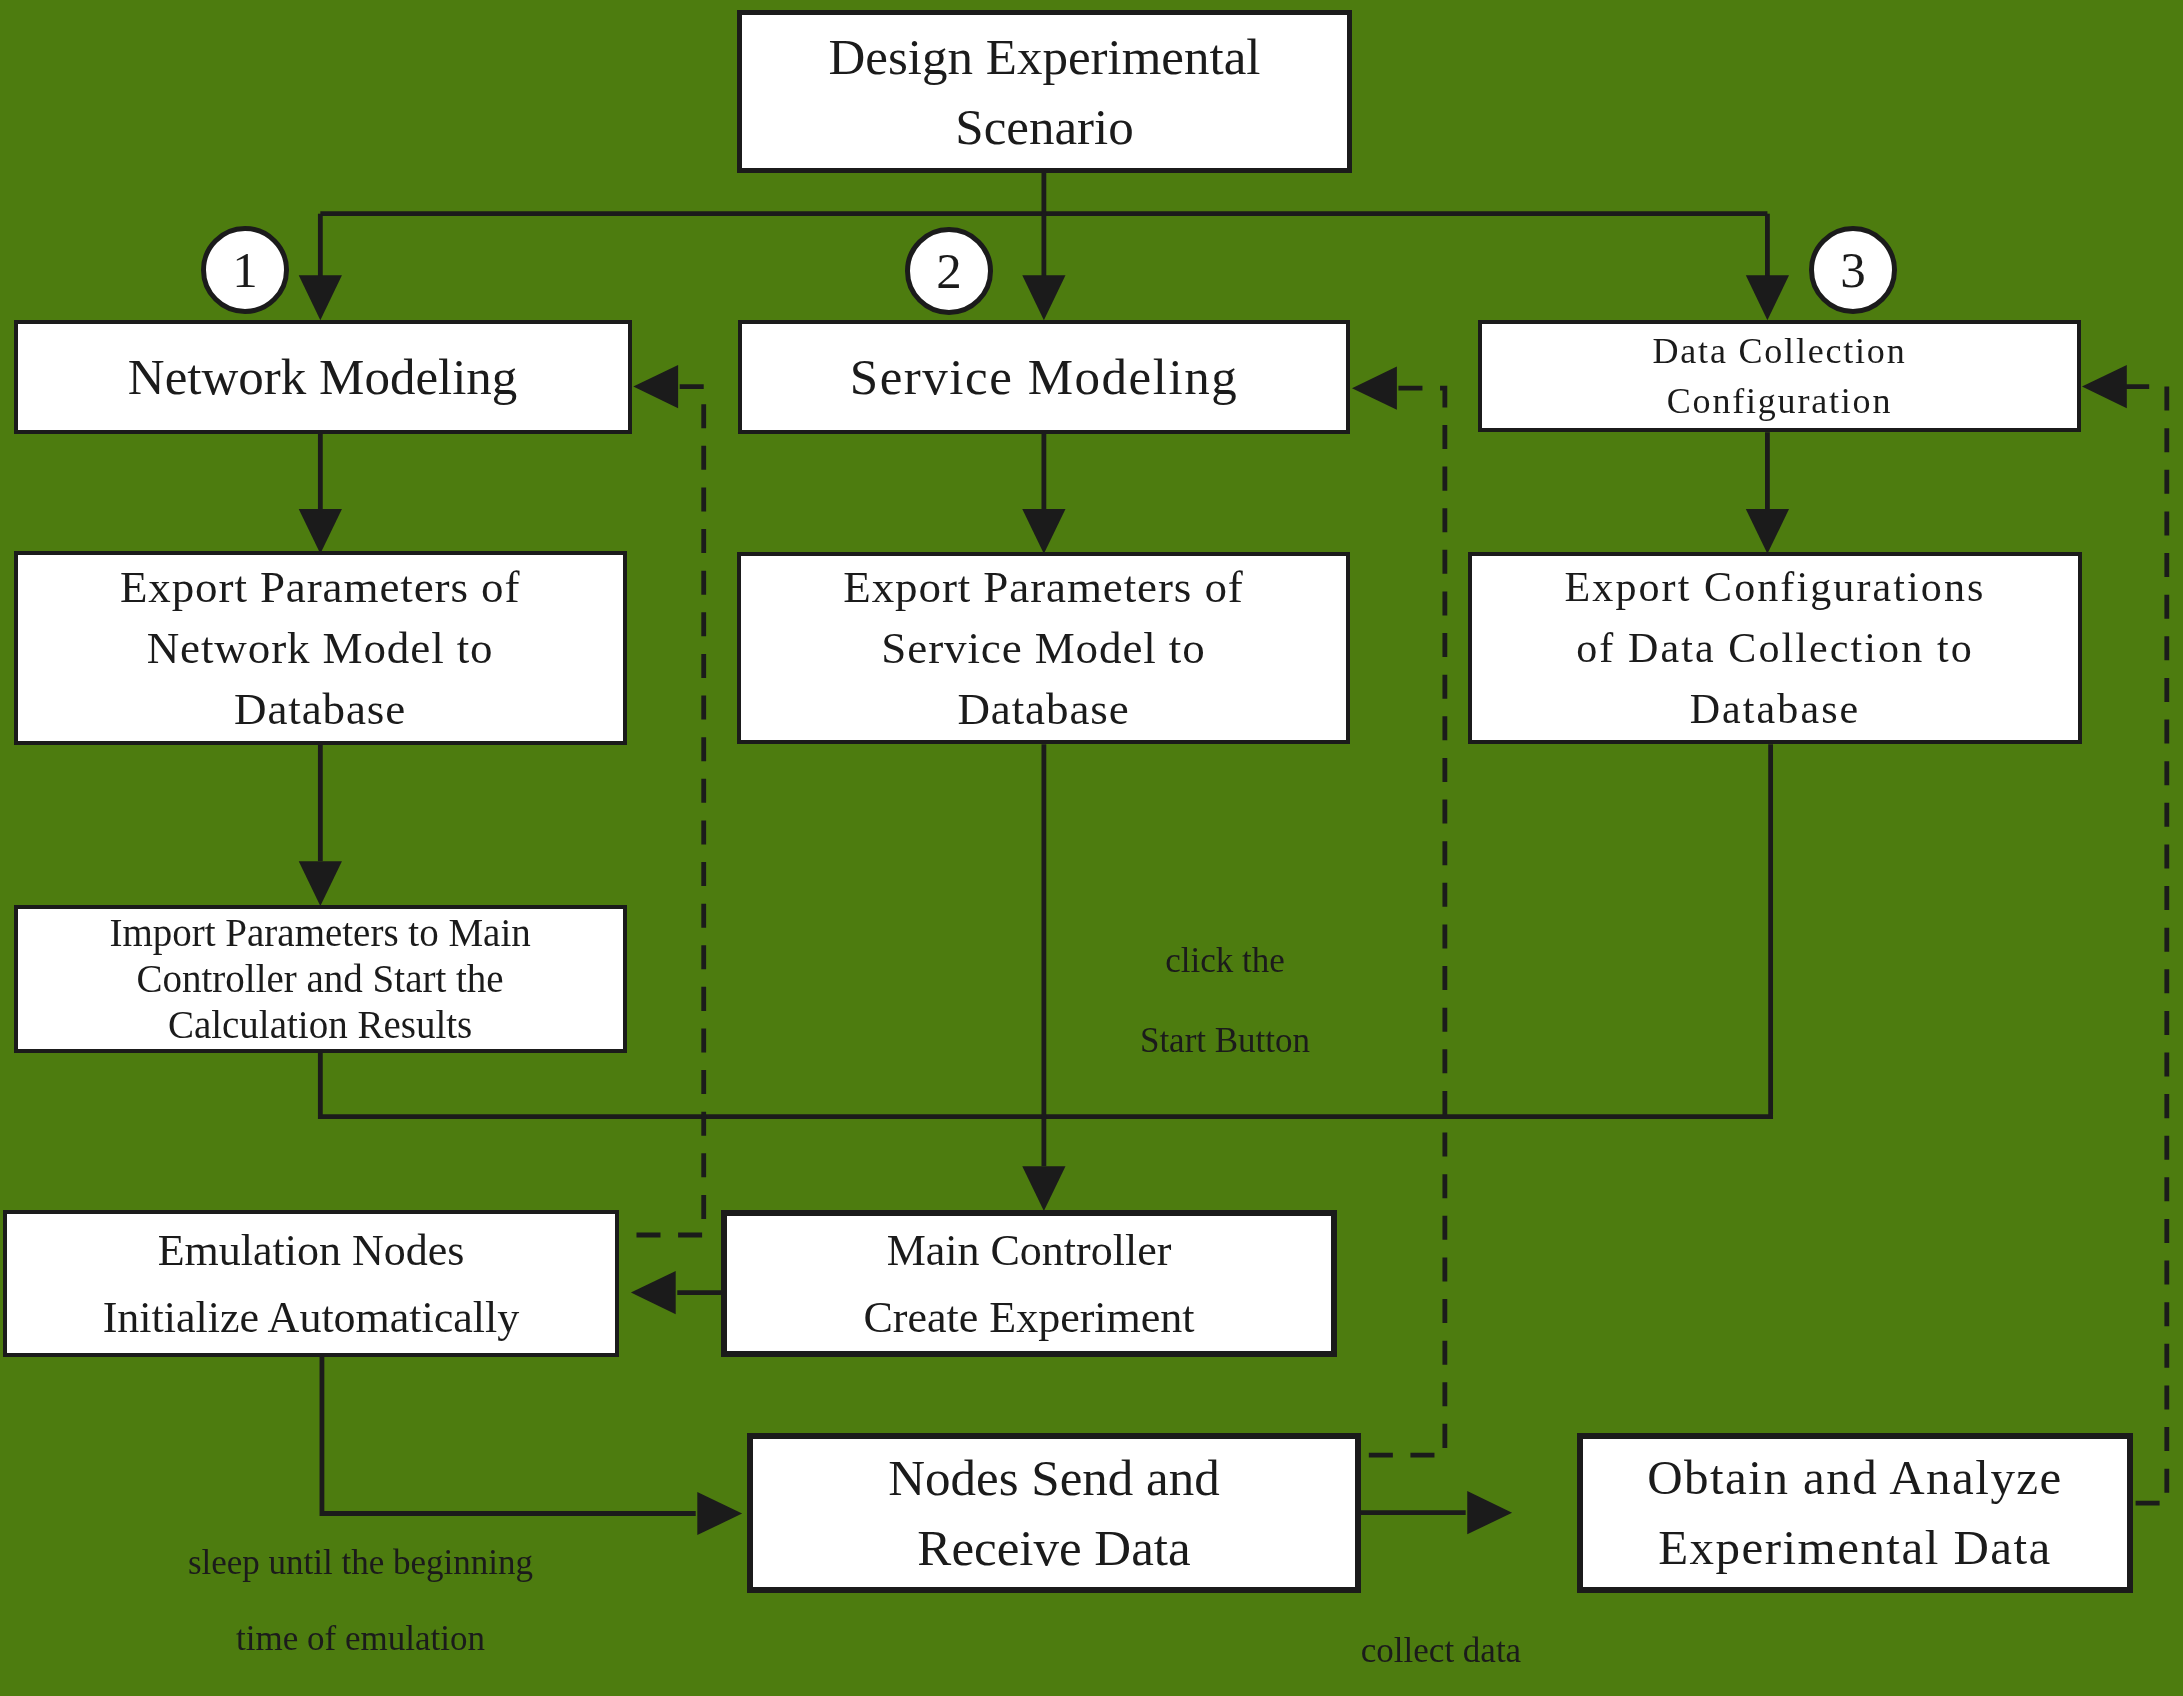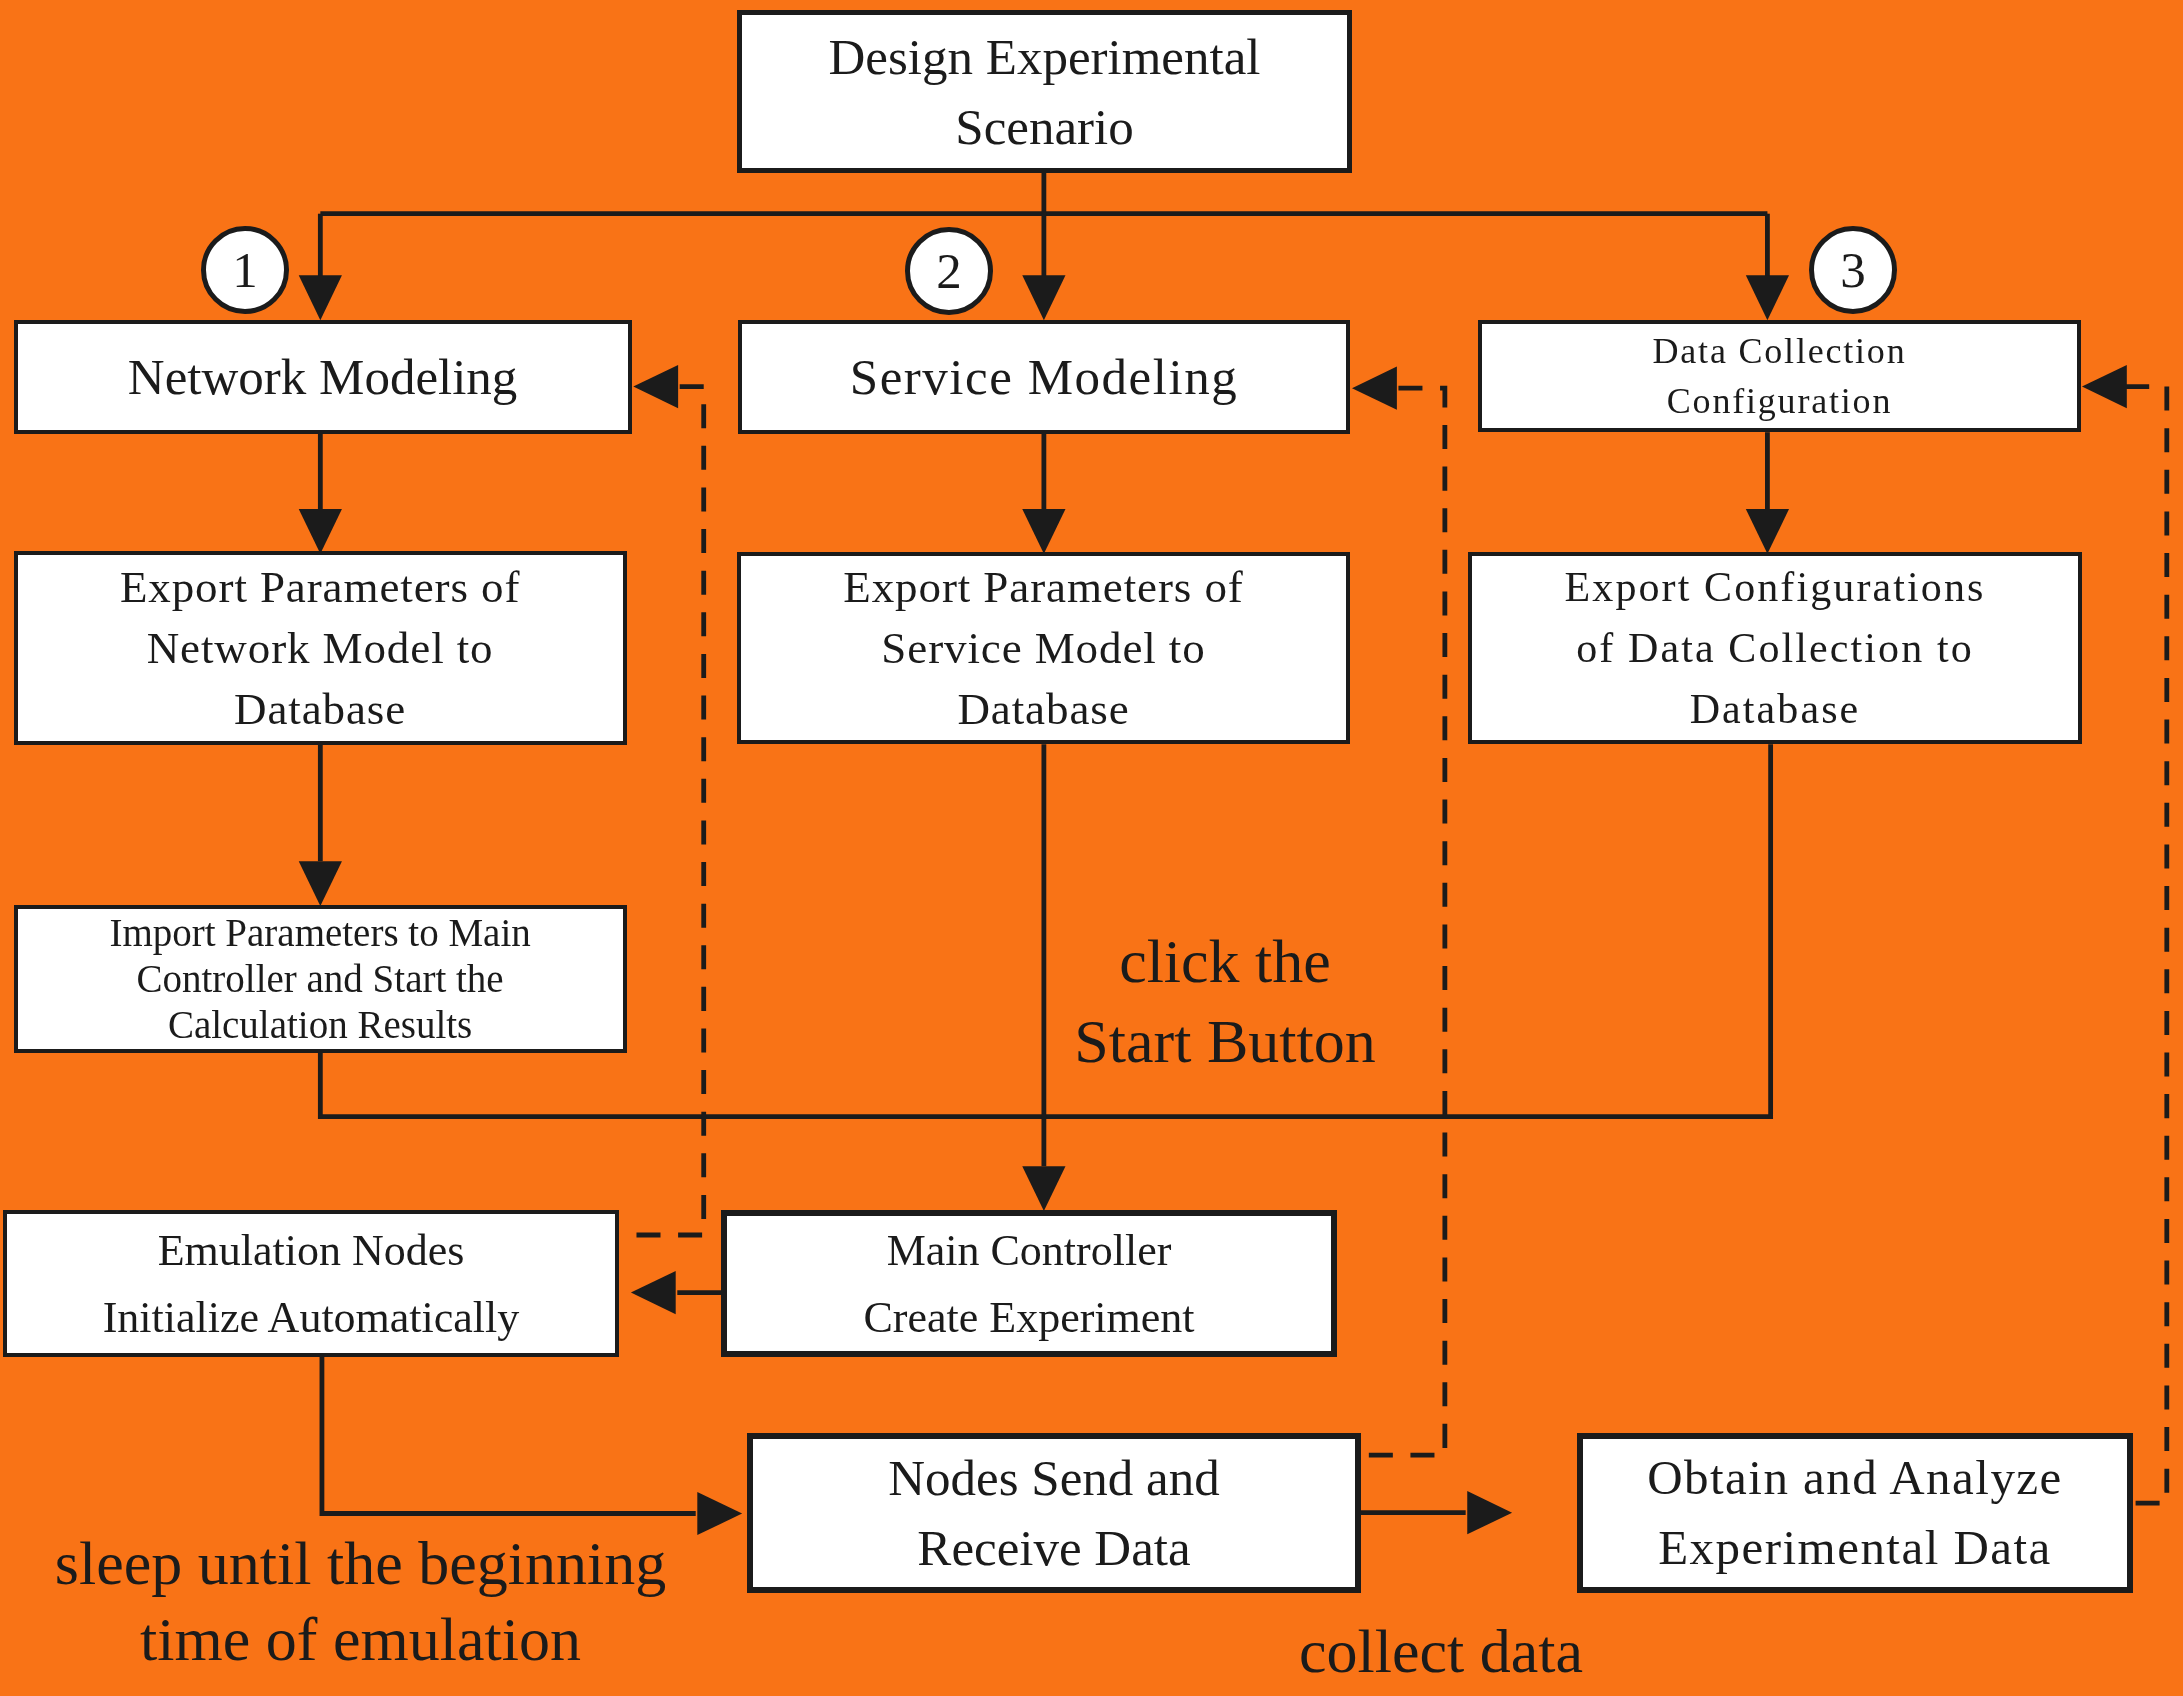--- a/index.html
+++ b/index.html
@@ -1,16 +1,16 @@
 <!DOCTYPE html>
 <html style="font-size:13px"><head>
 <meta charset="utf-8">
 <style>
   html,body{margin:0;padding:0;background:#ffffff;}
-  #canvas{position:relative;width:2183px;height:1696px;background:#f97316;overflow:hidden;
+  #canvas{position:relative;width:2183px;height:1696px;background:#4d7c0f;overflow:hidden;
           font-family:"Liberation Serif","DejaVu Serif",serif;color:#1b1b1b;}
   #connectors{position:absolute;left:0;top:0;width:2183px;height:1696px;}
   .box{position:absolute;box-sizing:border-box;border:4.8px solid #1b1b1b;background:#ffffff;
        display:flex;align-items:center;justify-content:center;text-align:center;
        white-space:pre-line;z-index:2;}
   .b-design{left:737px;top:10.4px;width:615px;height:163px;border-width:5.6px;font-size:51px;line-height:70px;}
   .b-network{left:13.6px;top:320px;width:618px;height:114px;font-size:51px;}
   .b-service{left:738px;top:320px;width:612px;height:114px;font-size:51px;letter-spacing:.03em;}
   .b-datacfg{left:1478px;top:320px;width:603px;height:112px;font-size:36px;line-height:50px;letter-spacing:.05em;}
   .b-exportnet{left:13.6px;top:551px;width:613px;height:194px;font-size:45px;line-height:61px;letter-spacing:.02em;}
@@ -20,21 +20,21 @@
   .b-main{left:721px;top:1210px;width:616px;height:147px;border-width:6.4px;font-size:44px;line-height:67px;}
   .b-emu{left:3px;top:1210px;width:616px;height:147px;font-size:44px;line-height:67px;}
   .b-nodes{left:741px;top:1433px;width:614px;height:160px;border-width:6.4px;font-size:51px;line-height:70px;margin-left:6px;}
   .b-obtain{left:1577px;top:1433px;width:556px;height:160px;border-width:6.4px;font-size:49px;line-height:70px;letter-spacing:.03em;}
   .badge{position:absolute;box-sizing:border-box;width:88px;height:88px;border:5.6px solid #1b1b1b;
          border-radius:50%;display:flex;align-items:center;justify-content:center;
          font-size:51px;background:#ffffff;z-index:2;}
   .badge-1{left:201px;top:226px;}
   .badge-2{left:905px;top:227px;}
   .badge-3{left:1809px;top:226px;}
-  .note{position:absolute;text-align:center;white-space:pre-line;font-size:62px;z-index:2;}
+  .note{position:absolute;text-align:center;white-space:pre-line;font-size:35px;z-index:2;}
   .n-click{left:985px;top:921px;width:480px;line-height:80px;}
   .n-sleep{left:32px;top:1525px;width:657px;line-height:76px;}
   .n-collect{left:1273px;top:1619px;width:336px;line-height:64px;}
   .stroke{stroke:#1b1b1b;stroke-width:6;fill:none;}
   .dashed{stroke-dasharray:30 22;}
   .head{fill:#1b1b1b;stroke:none;}
 </style>
 </head>
 <body>
 

